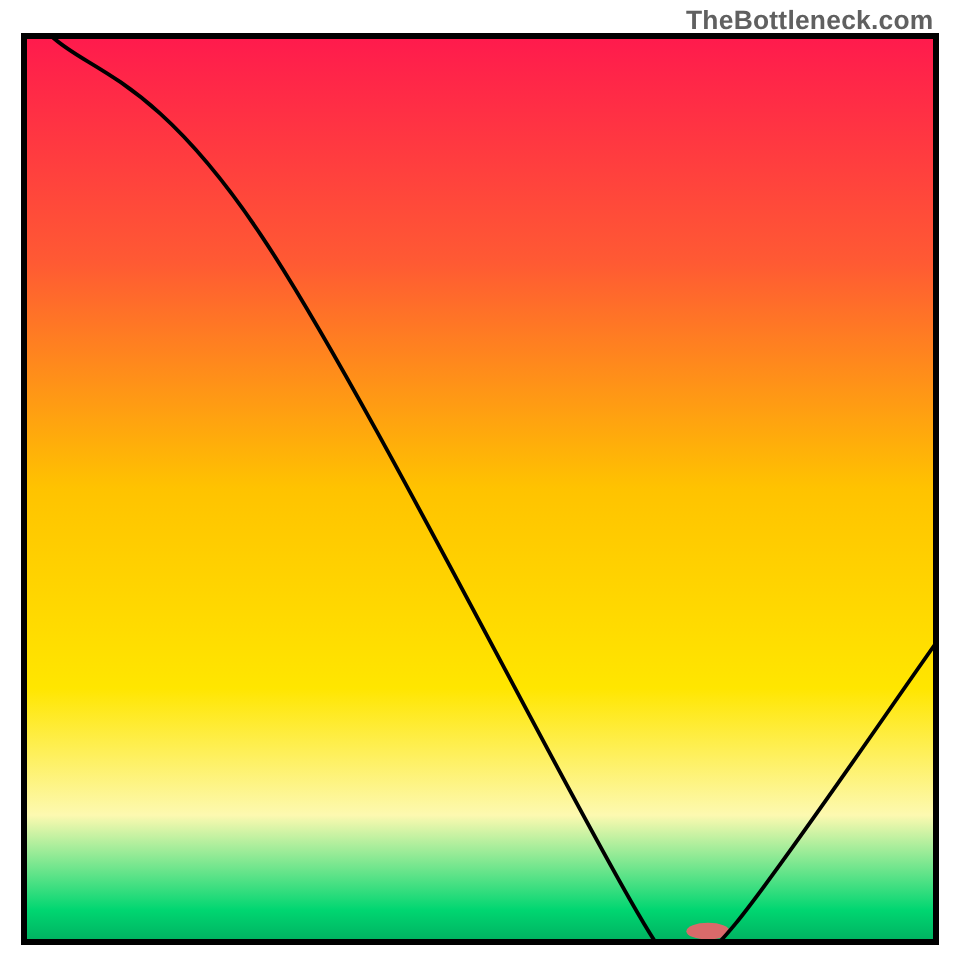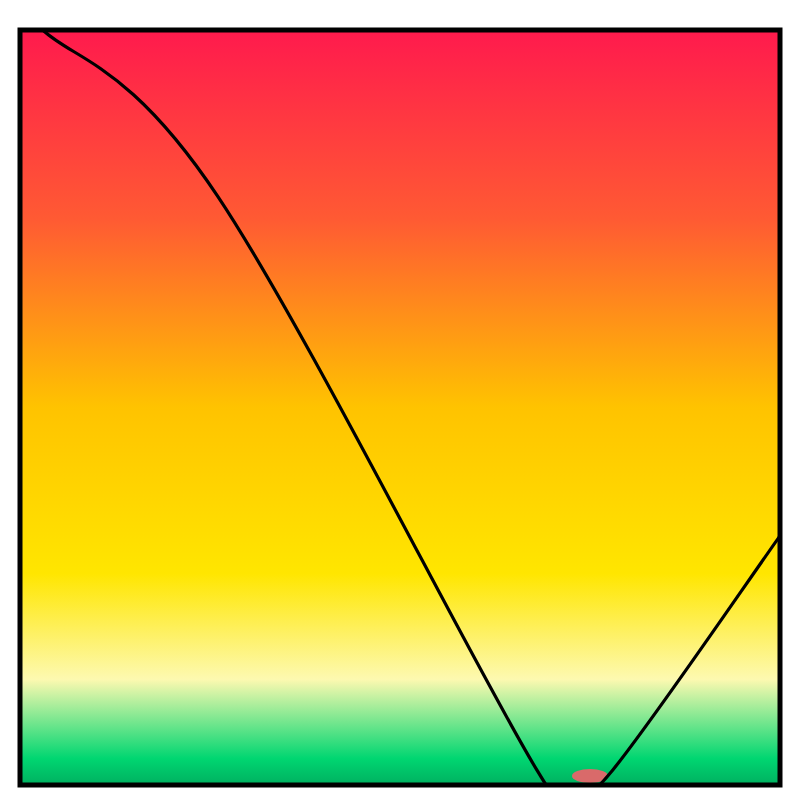--- a/index.html
+++ b/index.html
@@ -30,20 +30,21 @@
     top: 0;
     left: 0;
     width: 800px;
     height: 800px;
   }
 </style>
 </head>
 <body>
 
 <div class="chart-container">
+  <div class="watermark">TheBottleneck.com</div>
 
   <svg class="plot" viewBox="0 0 800 800">
     <defs>
       <linearGradient id="bg-grad" x1="0" y1="0" x2="0" y2="1">
           <stop offset="0.00%" stop-color="#ff1a4d"></stop>
           <stop offset="25.00%" stop-color="#ff5a33"></stop>
           <stop offset="50.00%" stop-color="#ffc300"></stop>
           <stop offset="72.00%" stop-color="#ffe600"></stop>
           <stop offset="86.00%" stop-color="#fdf9b0"></stop>
           <stop offset="96.50%" stop-color="#00d671"></stop>

